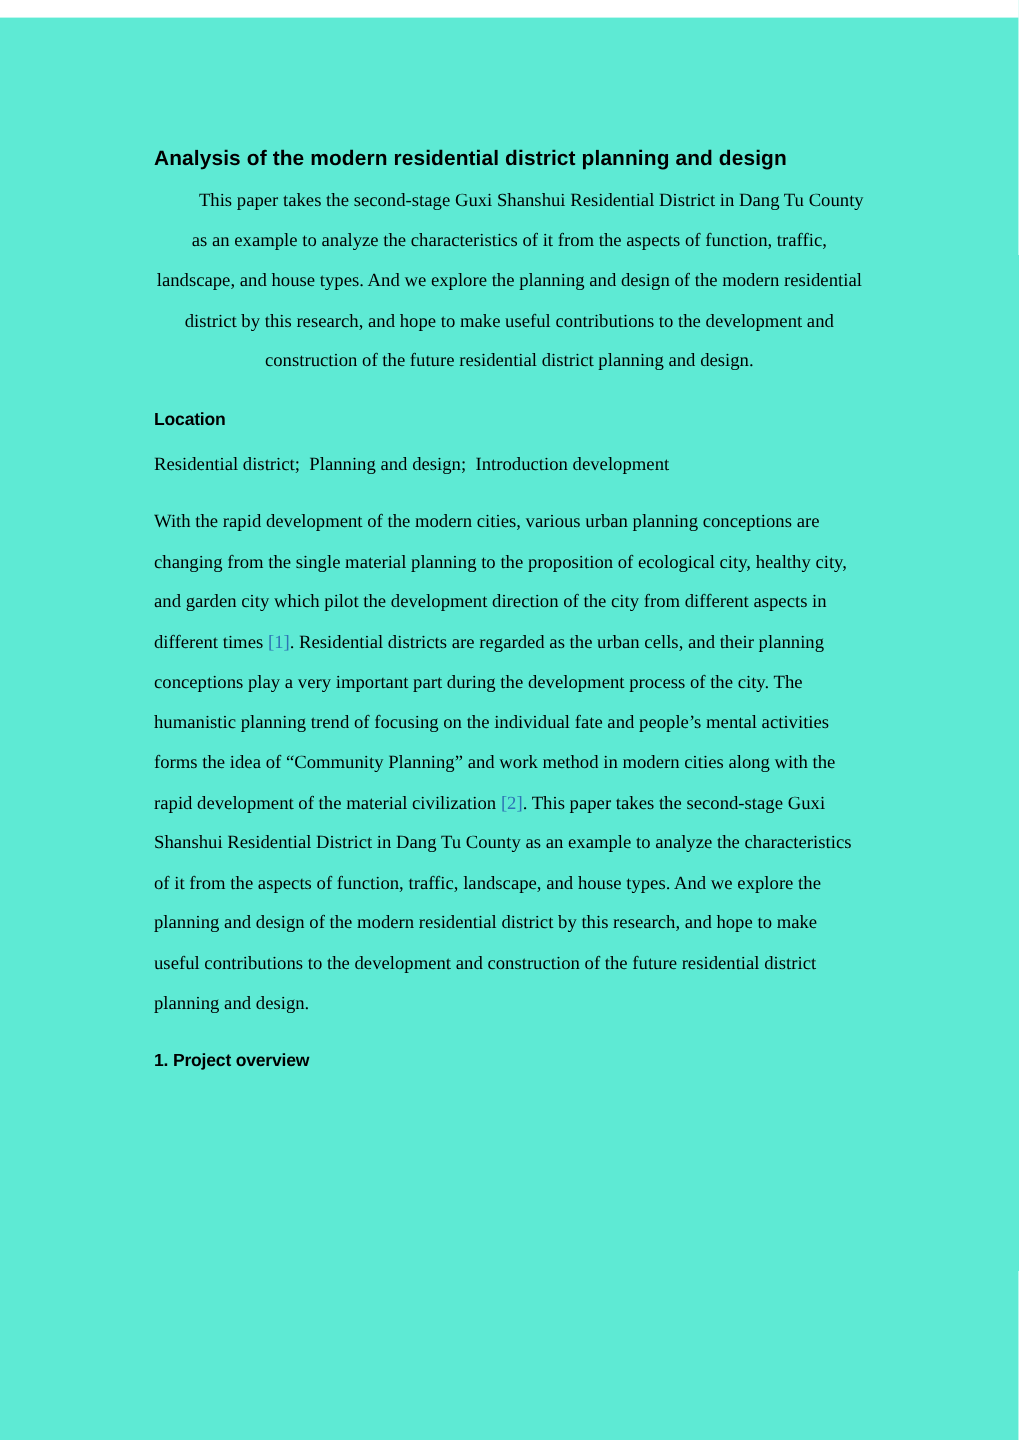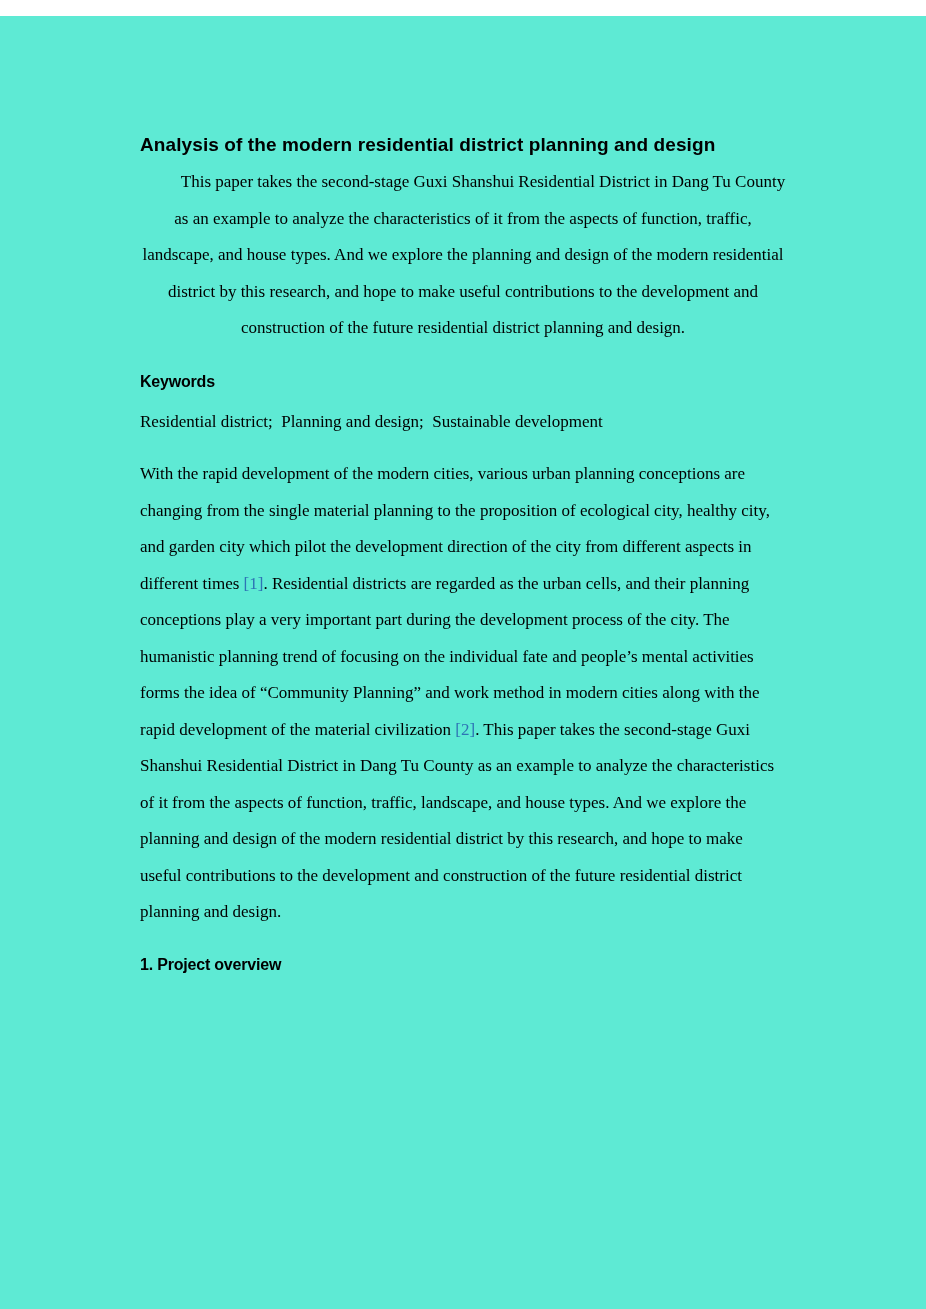--- a/index.html
+++ b/index.html
@@ -67,23 +67,23 @@
 <body>
 
 <div class="page">
   <div class="content">
 
     <h1 class="doc-title">Analysis of the modern residential district planning and design</h1>
 
 
     <p class="body-par abstract-par">This paper takes the second-stage Guxi Shanshui Residential District in Dang Tu County as an example to analyze the characteristics of it from the aspects of function, traffic, landscape, and house types. And we explore the planning and design of the modern residential district by this research, and hope to make useful contributions to the development and construction of the future residential district planning and design.</p>
 
-    <h3 class="sec-heading keywords-heading">Keywords</h3>
+    <h3 class="sec-heading keywords-heading">Location</h3>
 
-    <p class="body-par keywords-par">Residential district;  Planning and design;  Sustainable development</p>
+    <p class="body-par keywords-par">Residential district;  Planning and design;  Introduction development</p>
 
 
     <p class="body-par intro-par"><span>With the rapid development of the modern cities, various urban planning conceptions are changing from the single material planning to the proposition of ecological city, healthy city, and garden city which pilot the development direction of the city from different aspects in different times </span><a class="citation" style="color: rgb(46, 116, 181);">[1]</a><span>. Residential districts are regarded as the urban cells, and their planning conceptions play a very important part during the development process of the city. The humanistic planning trend of focusing on the individual fate and people’s mental activities forms the idea of “Community Planning” and work method in modern cities along with the rapid development of the material civilization </span><a class="citation" style="color: rgb(46, 116, 181);">[2]</a><span>. This paper takes the second-stage Guxi Shanshui Residential District in Dang Tu County as an example to analyze the characteristics of it from the aspects of function, traffic, landscape, and house types. And we explore the planning and design of the modern residential district by this research, and hope to make useful contributions to the development and construction of the future residential district planning and design.</span></p>
 
     <h3 class="sec-heading overview-heading">1. Project overview</h3>
 
 
   </div>
 </div>
 

